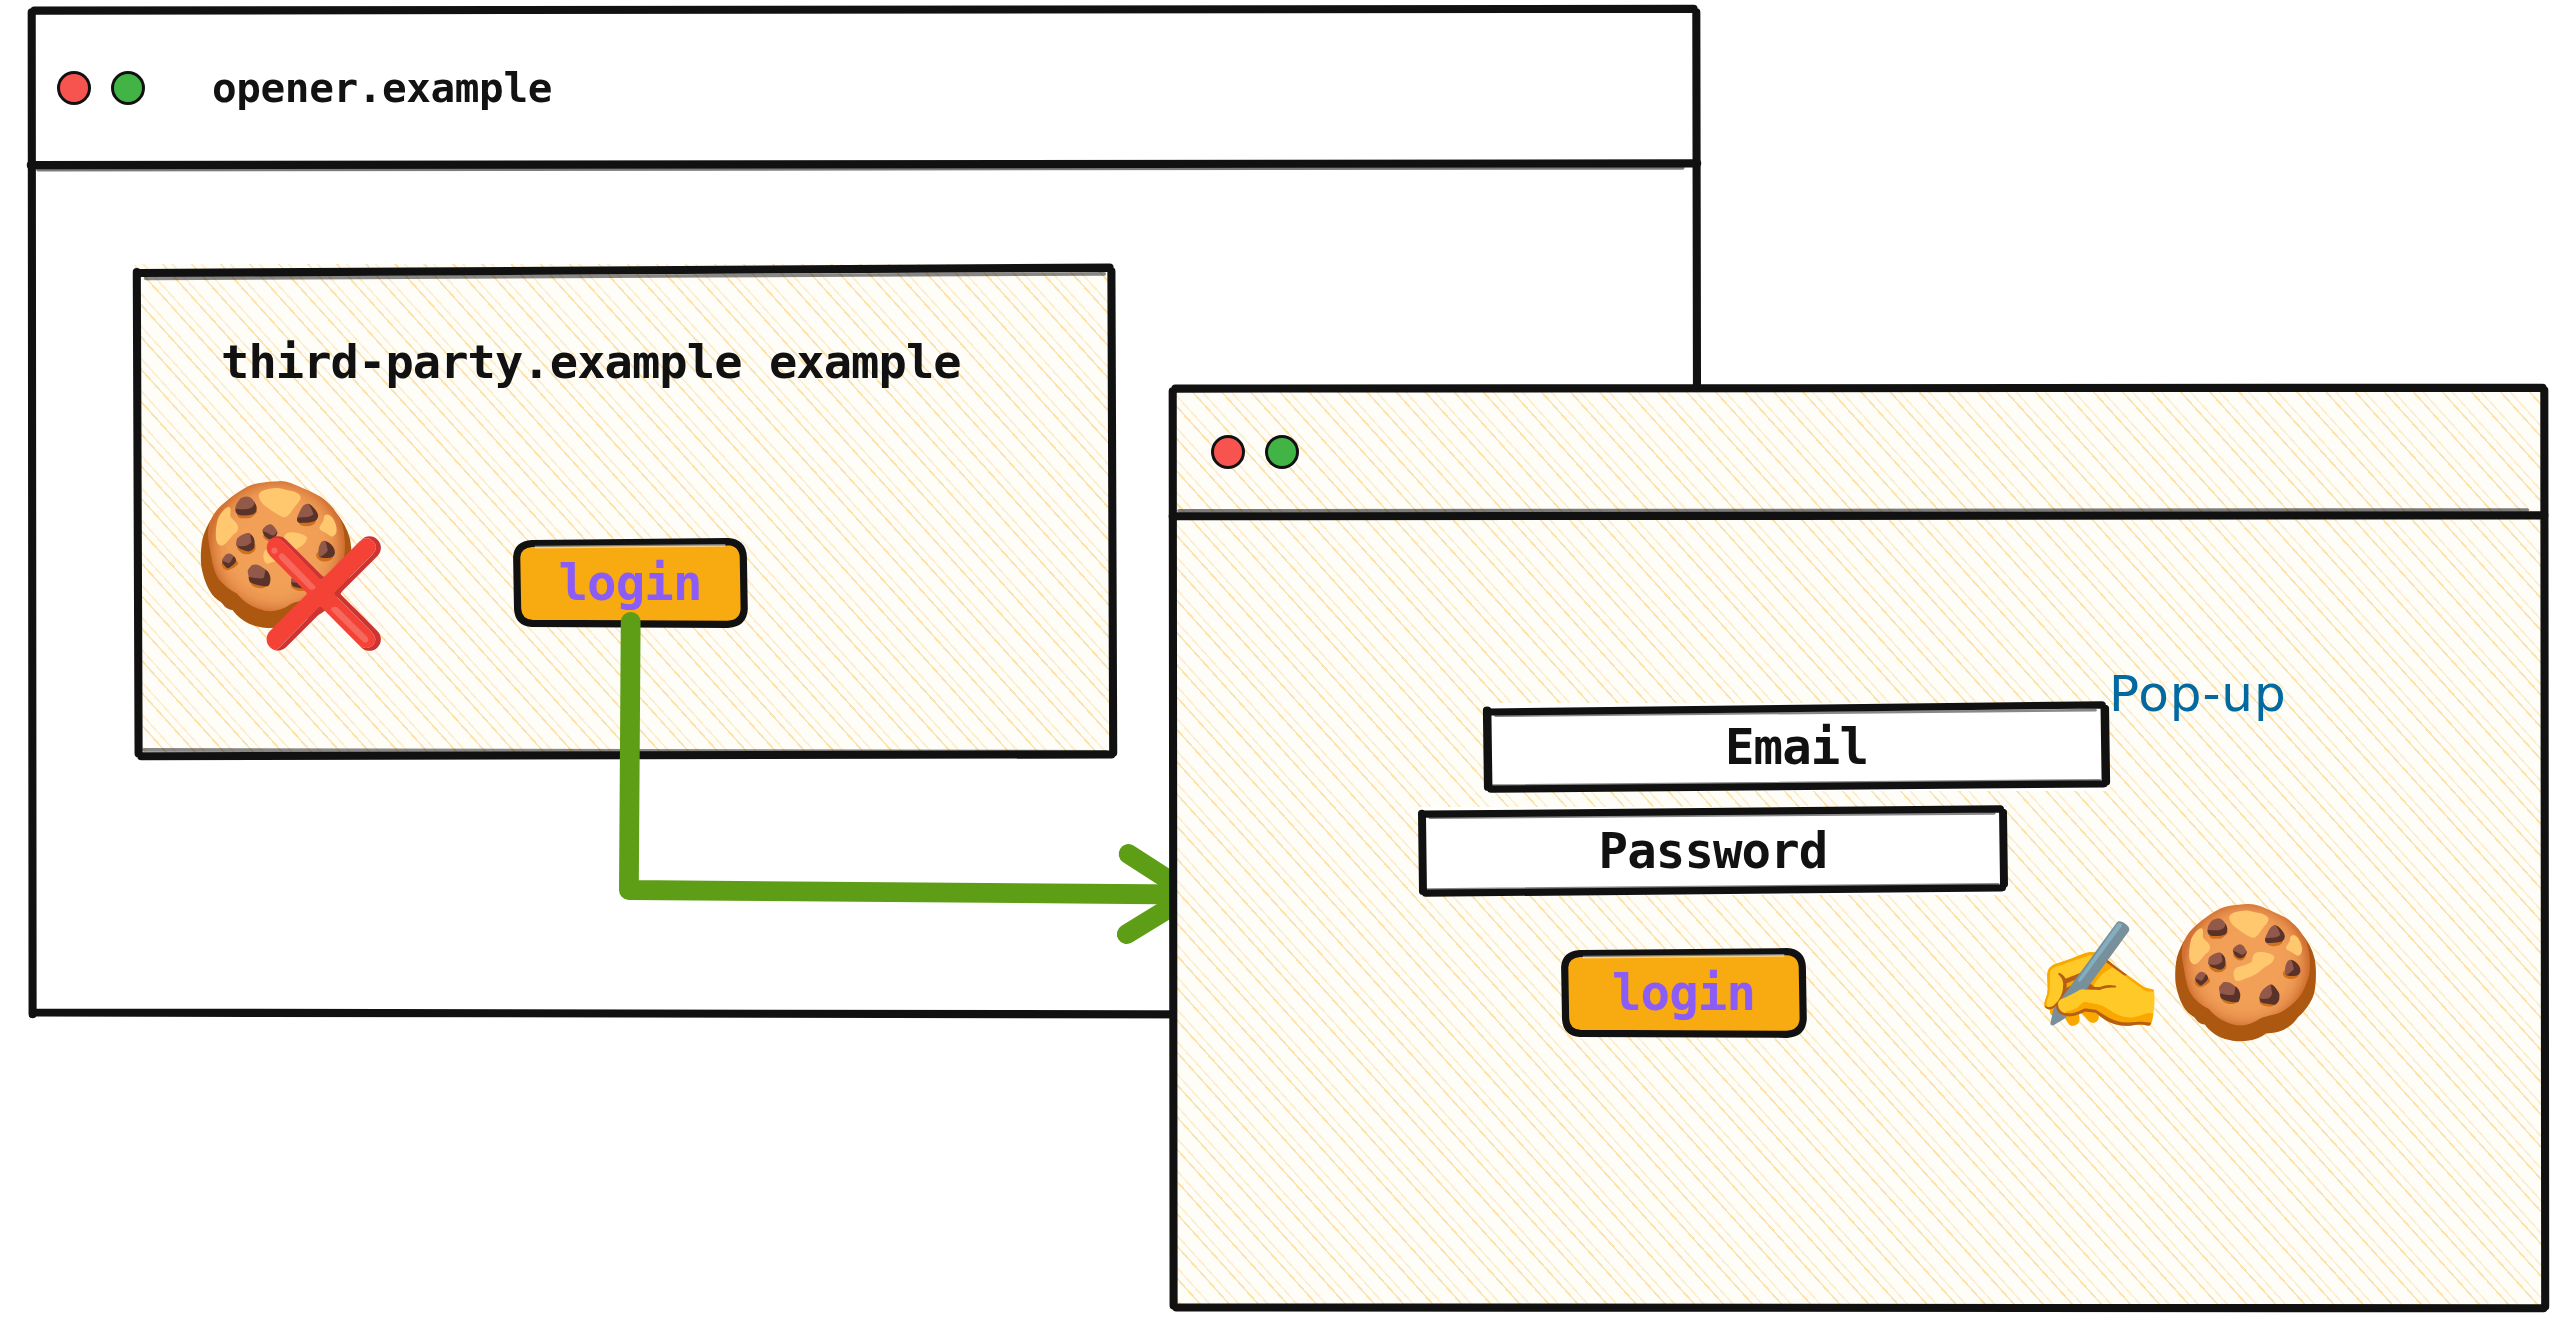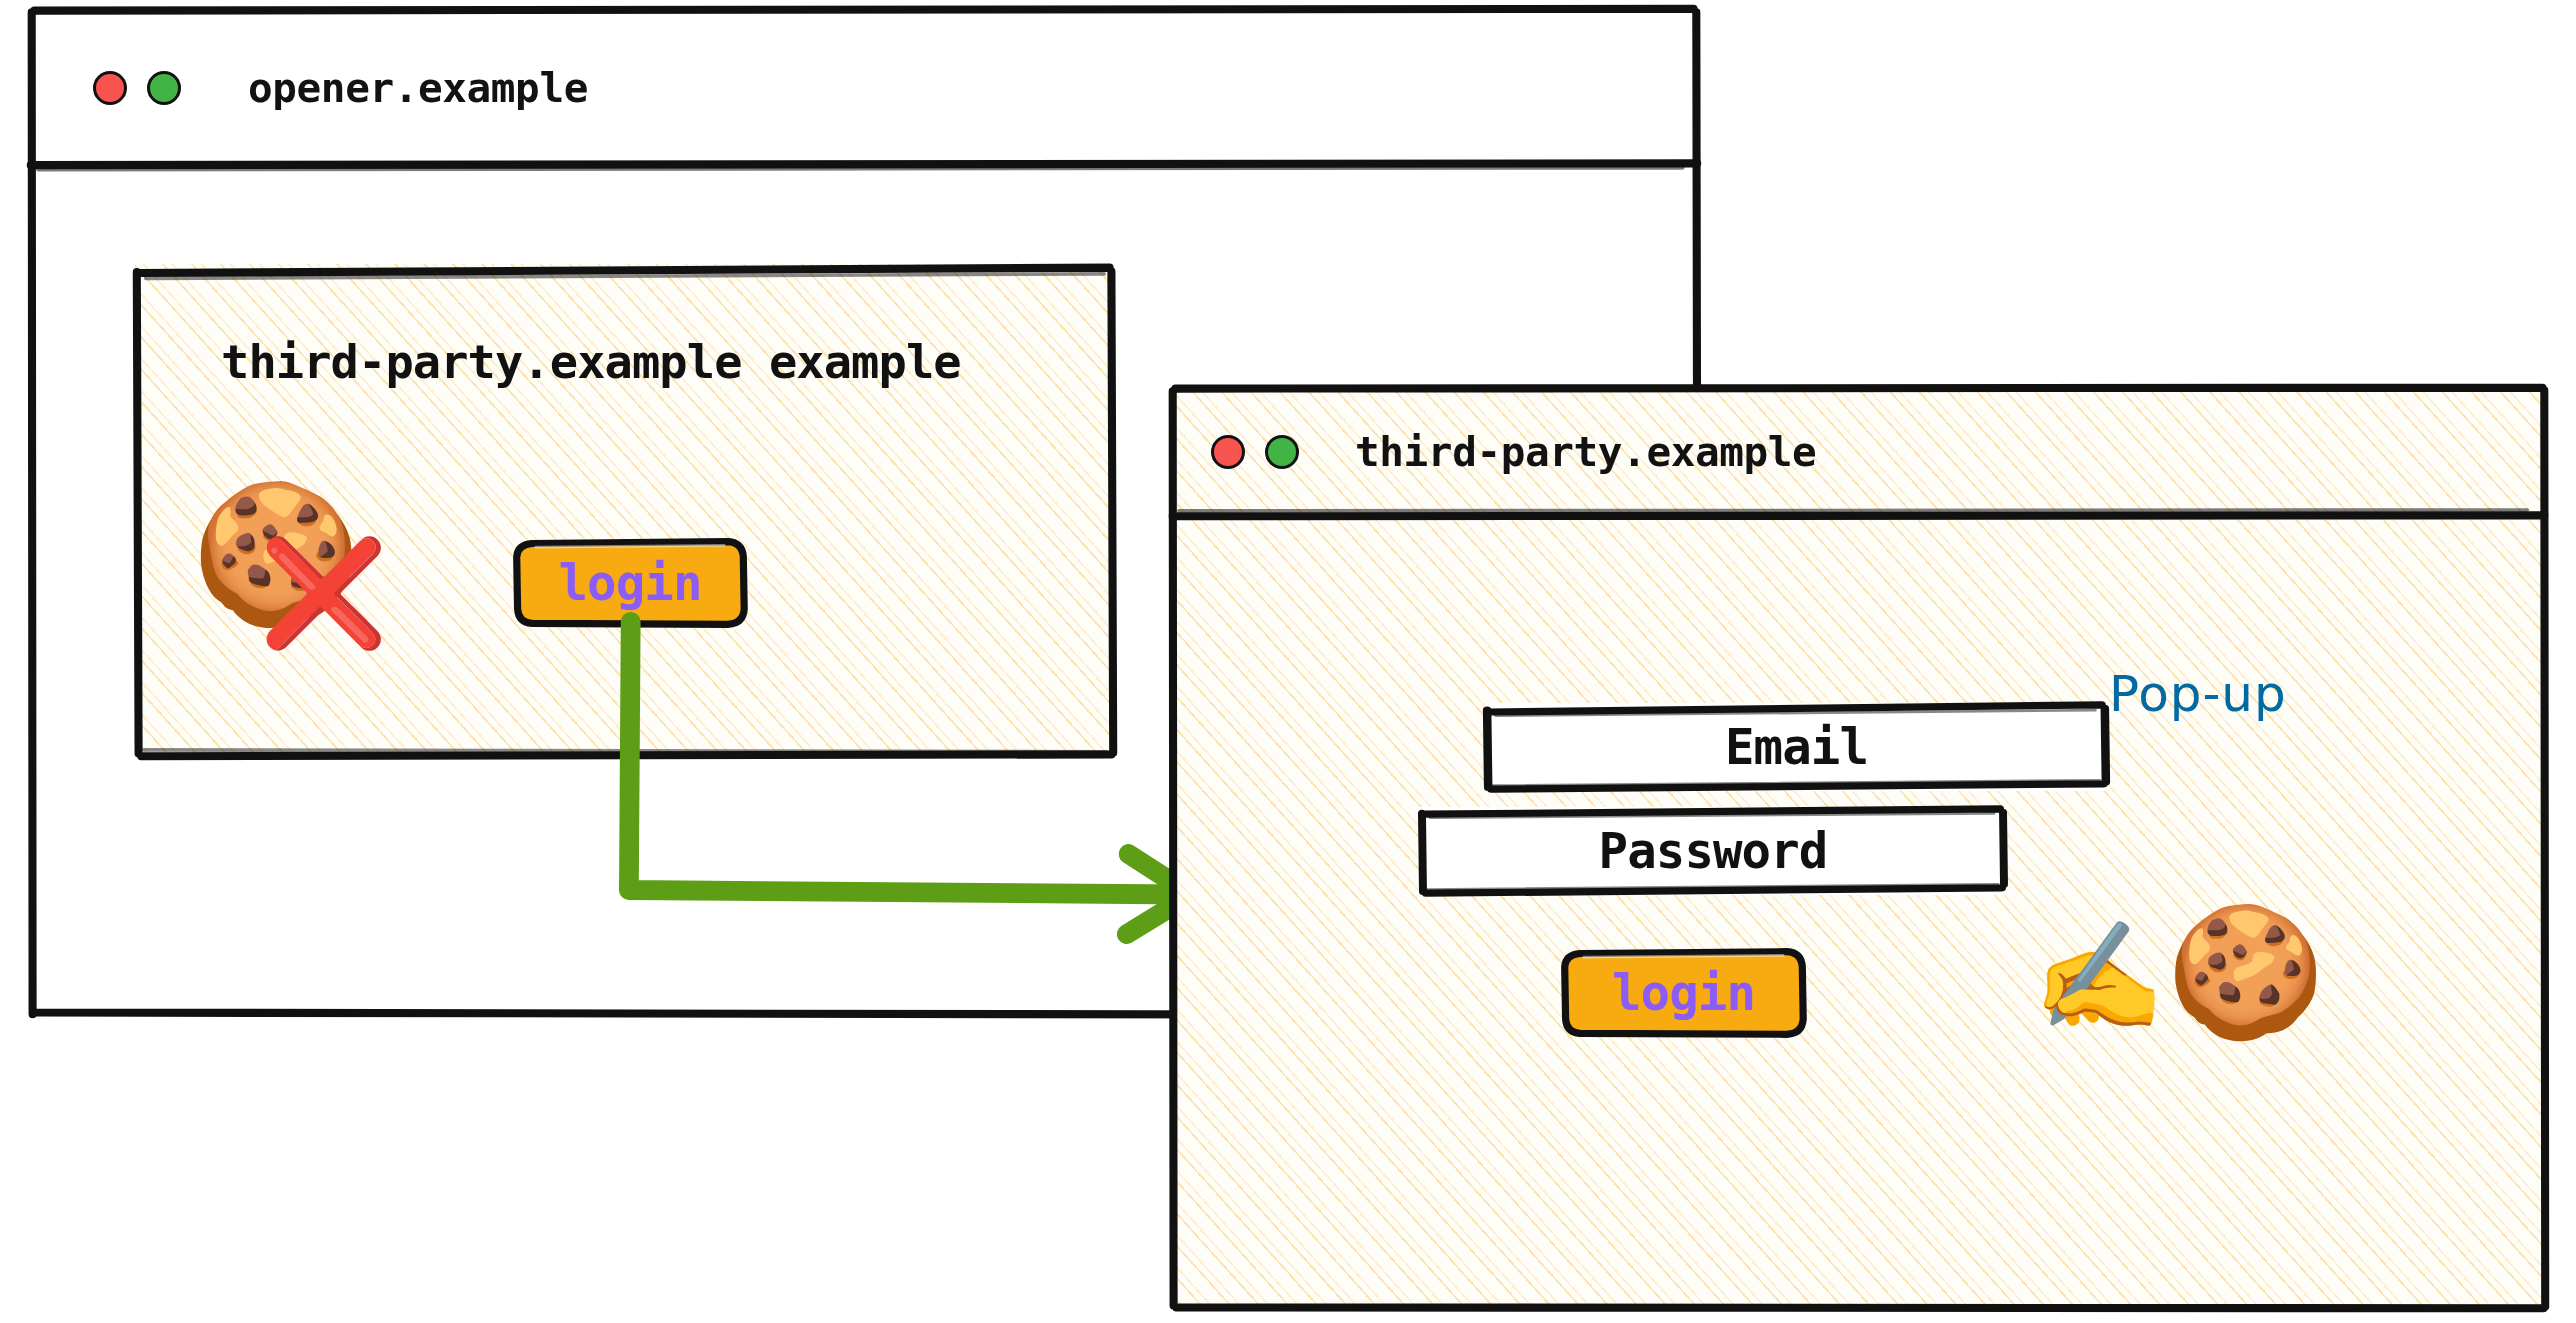--- a/index.html
+++ b/index.html
@@ -88,21 +88,21 @@
   
   #opener-window {
     left: 29px;
     top: 7.2px;
     width: 1670px;
     height: 1010px;
     background: #ffffff;
   }
   #opener-window .titlebar {
     height: 162px;
-    padding-left: 64px;
+    padding-left: 28px;
   }
   #opener-title { margin-left: 67px; }
 
   #opener-body {
     position: absolute;
     left: 0;
     top: 162px;
     width: 100%;
     height: calc(100% - 162px);
     background: #ffffff;
@@ -349,21 +349,20 @@
     <svg class="win-frame-svg" viewBox="0 0 1532 1030" preserveAspectRatio="none">
       <path d="M6,4 L1527,3 M1529,6 L1530,1025 M1528,1027 L7,1026 M4,1024 L3,7" fill="none" stroke="#111111" stroke-width="9" stroke-linecap="round"></path>
       <path d="M3,146 L1529,145" fill="none" stroke="#111111" stroke-width="9" stroke-linecap="round"></path>
       <path d="M10,140 L1510,139" fill="none" stroke="#111111" stroke-width="4" stroke-linecap="round" opacity="0.55"></path>
     </svg>
 
     <div class="titlebar">
       <span class="dot dot-red"></span>
       <span class="dot-gap"></span>
       <span class="dot dot-green"></span>
-      <span class="win-title" id="popup-title">third-party.example</span>
     </div>
   </div>
 
   <div class="field" id="email-field">
     <svg class="field-svg" viewBox="0 0 586 98" preserveAspectRatio="none">
       <path d="M4,10 L580,2 M583,6 L584,88 M582,90 L6,96 M3,94 L2,8" fill="none" stroke="#111111" stroke-width="8" stroke-linecap="round"></path>
       <path d="M10,14 L574,8" fill="none" stroke="#111111" stroke-width="3" stroke-linecap="round" opacity="0.5"></path>
       <path d="M6,92 L578,86" fill="none" stroke="#111111" stroke-width="3" stroke-linecap="round" opacity="0.5"></path>
     </svg>
     <span class="field-label">Email</span>

